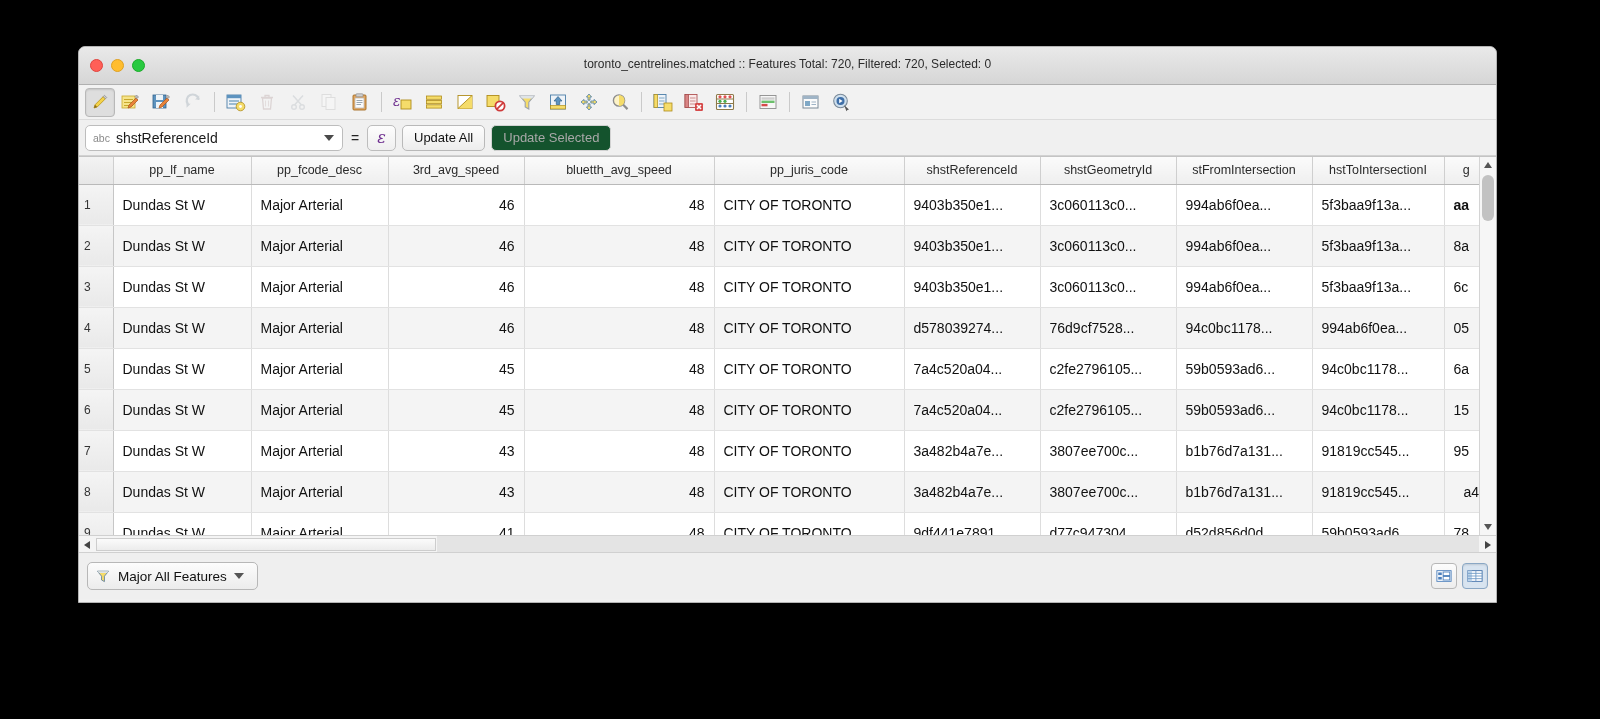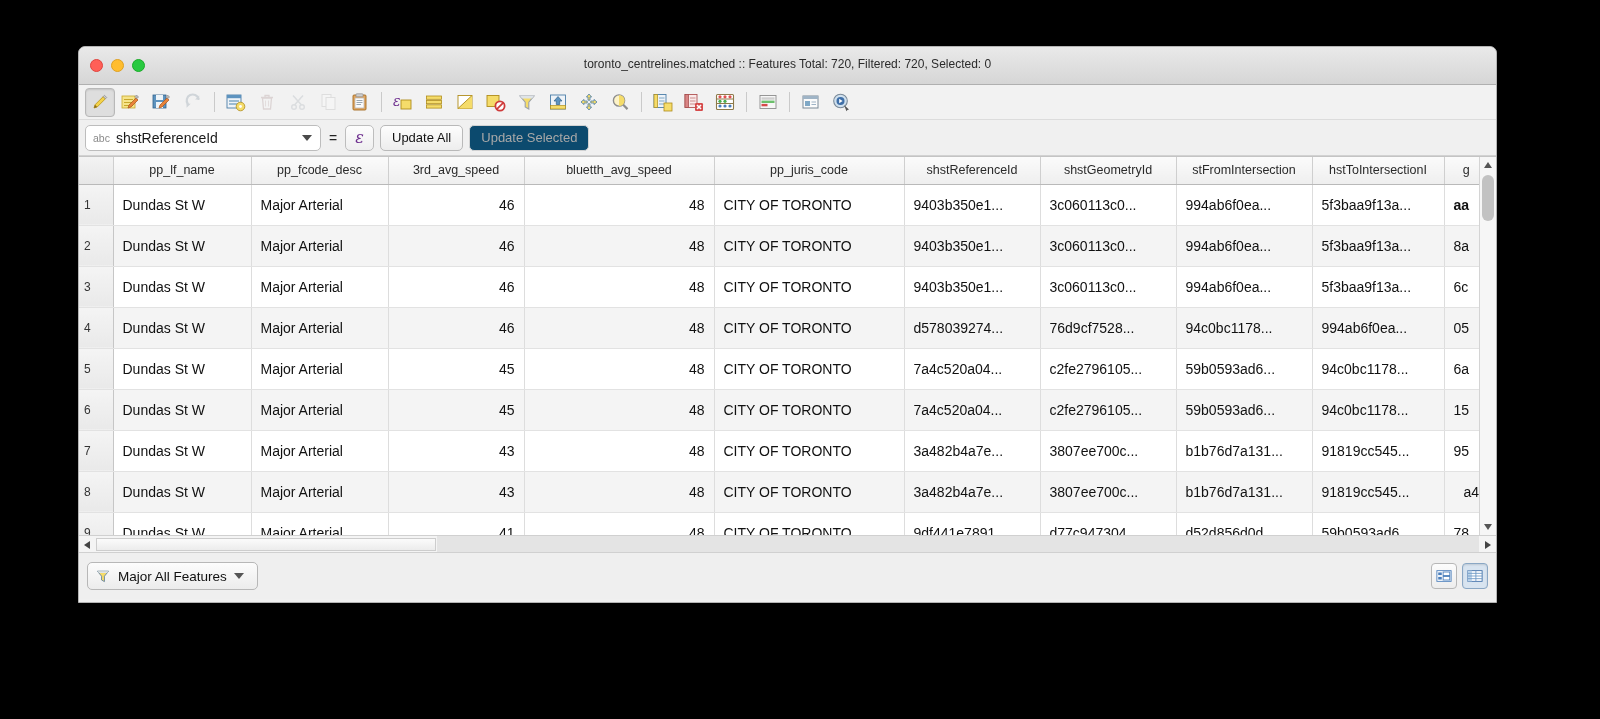--- a/index.html
+++ b/index.html
@@ -71,21 +71,21 @@
   
   #exprbar {
     height: 36px;
     background: #f0f0f0;
     display: flex; align-items: center;
     padding: 0 6px;
     gap: 6px;
     border-bottom: 1px solid #d2d2d2;
   }
   #field-combo {
-    width: 236px; height: 26px;
+    width: 258px; height: 26px;
     background: #fff;
     border: 1px solid #bdbdbd;
     border-radius: 5px;
     display: flex; align-items: center;
     padding: 0 4px 0 7px;
     position: relative;
   }
   .type-badge {
     font-size: 10.5px; color: #8a8a8a; margin-right: 6px;
     font-family: "Liberation Sans", sans-serif;
@@ -114,21 +114,21 @@
   }
   #value-text { font-size: 14px; color: #111; flex: 1; }
   .btn {
     height: 26px; padding: 0 11px;
     background: linear-gradient(#fdfdfd,#ededed);
     border: 1px solid #b9b9b9; border-radius: 5px;
     font-size: 13px; color: #111;
     display: flex; align-items: center; justify-content: center;
     white-space: nowrap;
   }
-  .btn.disabled { color: #a8a8a8; background: #0c4a6e; border-color: #d2d2d2; text-align: center; }
+  .btn.disabled { color: #a8a8a8; background: #14532d; border-color: #d2d2d2; text-align: center; }
 
   
   #table-wrap {
     position: relative;
     height: 379px;
     background: #fff;
     border-top: 1px solid #c4c4c4;
     overflow: hidden;
   }
   table {

